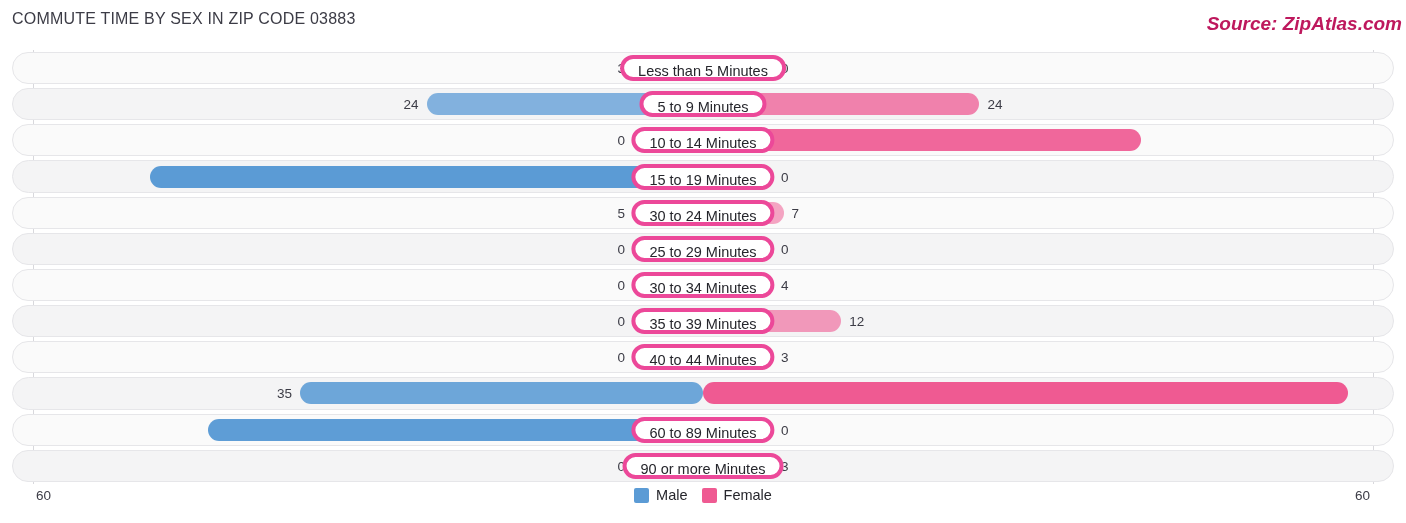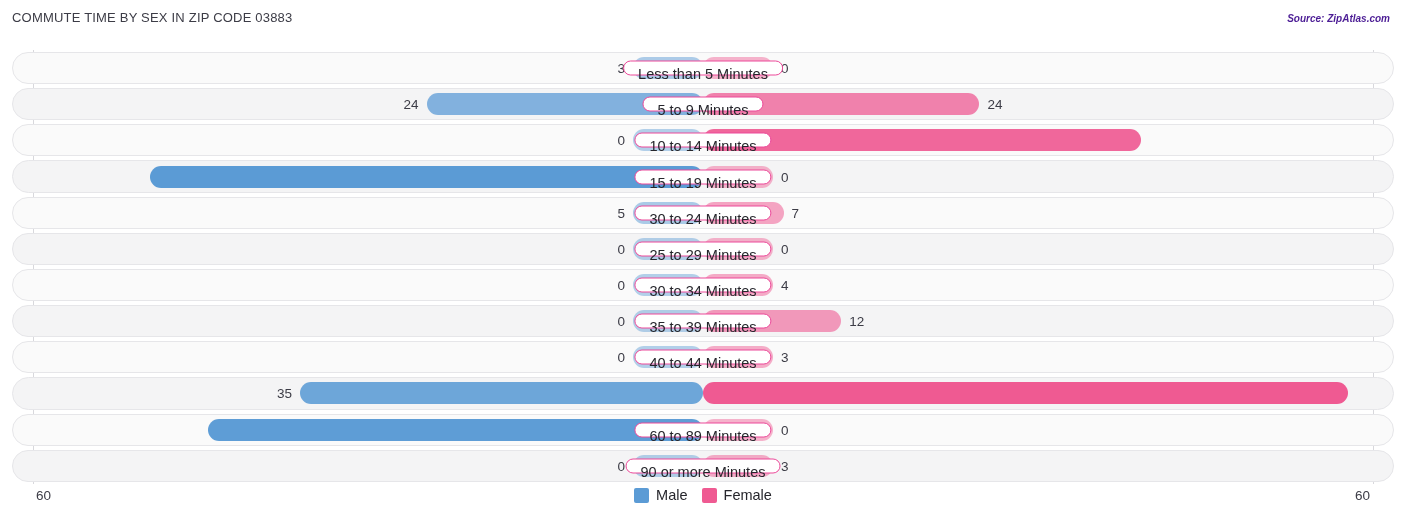--- a/index.html
+++ b/index.html
@@ -14,32 +14,32 @@
   #chart-root {
     position: relative;
     width: 1406px; height: 523px;
     background: #ffffff;
   }
 
   
   #chart-title {
     position: absolute;
     left: 12px; top: 10px;
-    font-size: 13px;
+    font-size: 16px;
     letter-spacing: .2px;
     color: #3c3c46;
     white-space: nowrap;
   }
   #source-note {
     position: absolute;
-    right: 16px; top: 13px;
-    font-size: 10px;
+    right: 4px; top: 13px;
+    font-size: 19px;
     font-style: italic;
     font-weight: bold;
-    color: #4c1d95;
+    color: #be185d;
     white-space: nowrap;
   }
 
   
   #plot {
     position: absolute;
     left: 0; top: 50px;
     width: 1406px;
     height: 434px;
   }
@@ -99,23 +99,23 @@
   }
   .val.inside { color: #ffffff; margin-top: 48px; }
 
   
   .pill {
     position: absolute;
     left: 703px;
     top: 50%;
     transform: translate(-50%, -50%);
     background: #ffffff;
-    border: 1px solid #ec4899;
+    border: 4px solid #ec4899;
     border-radius: 13px;
-    height: 15px;
+    height: 26px;
     line-height: 24px;
     padding: 0 14px;
     font-size: 14.5px;
     color: #26262c;
     white-space: nowrap;
     text-align: center;
     z-index: 5;
   }
 
   

